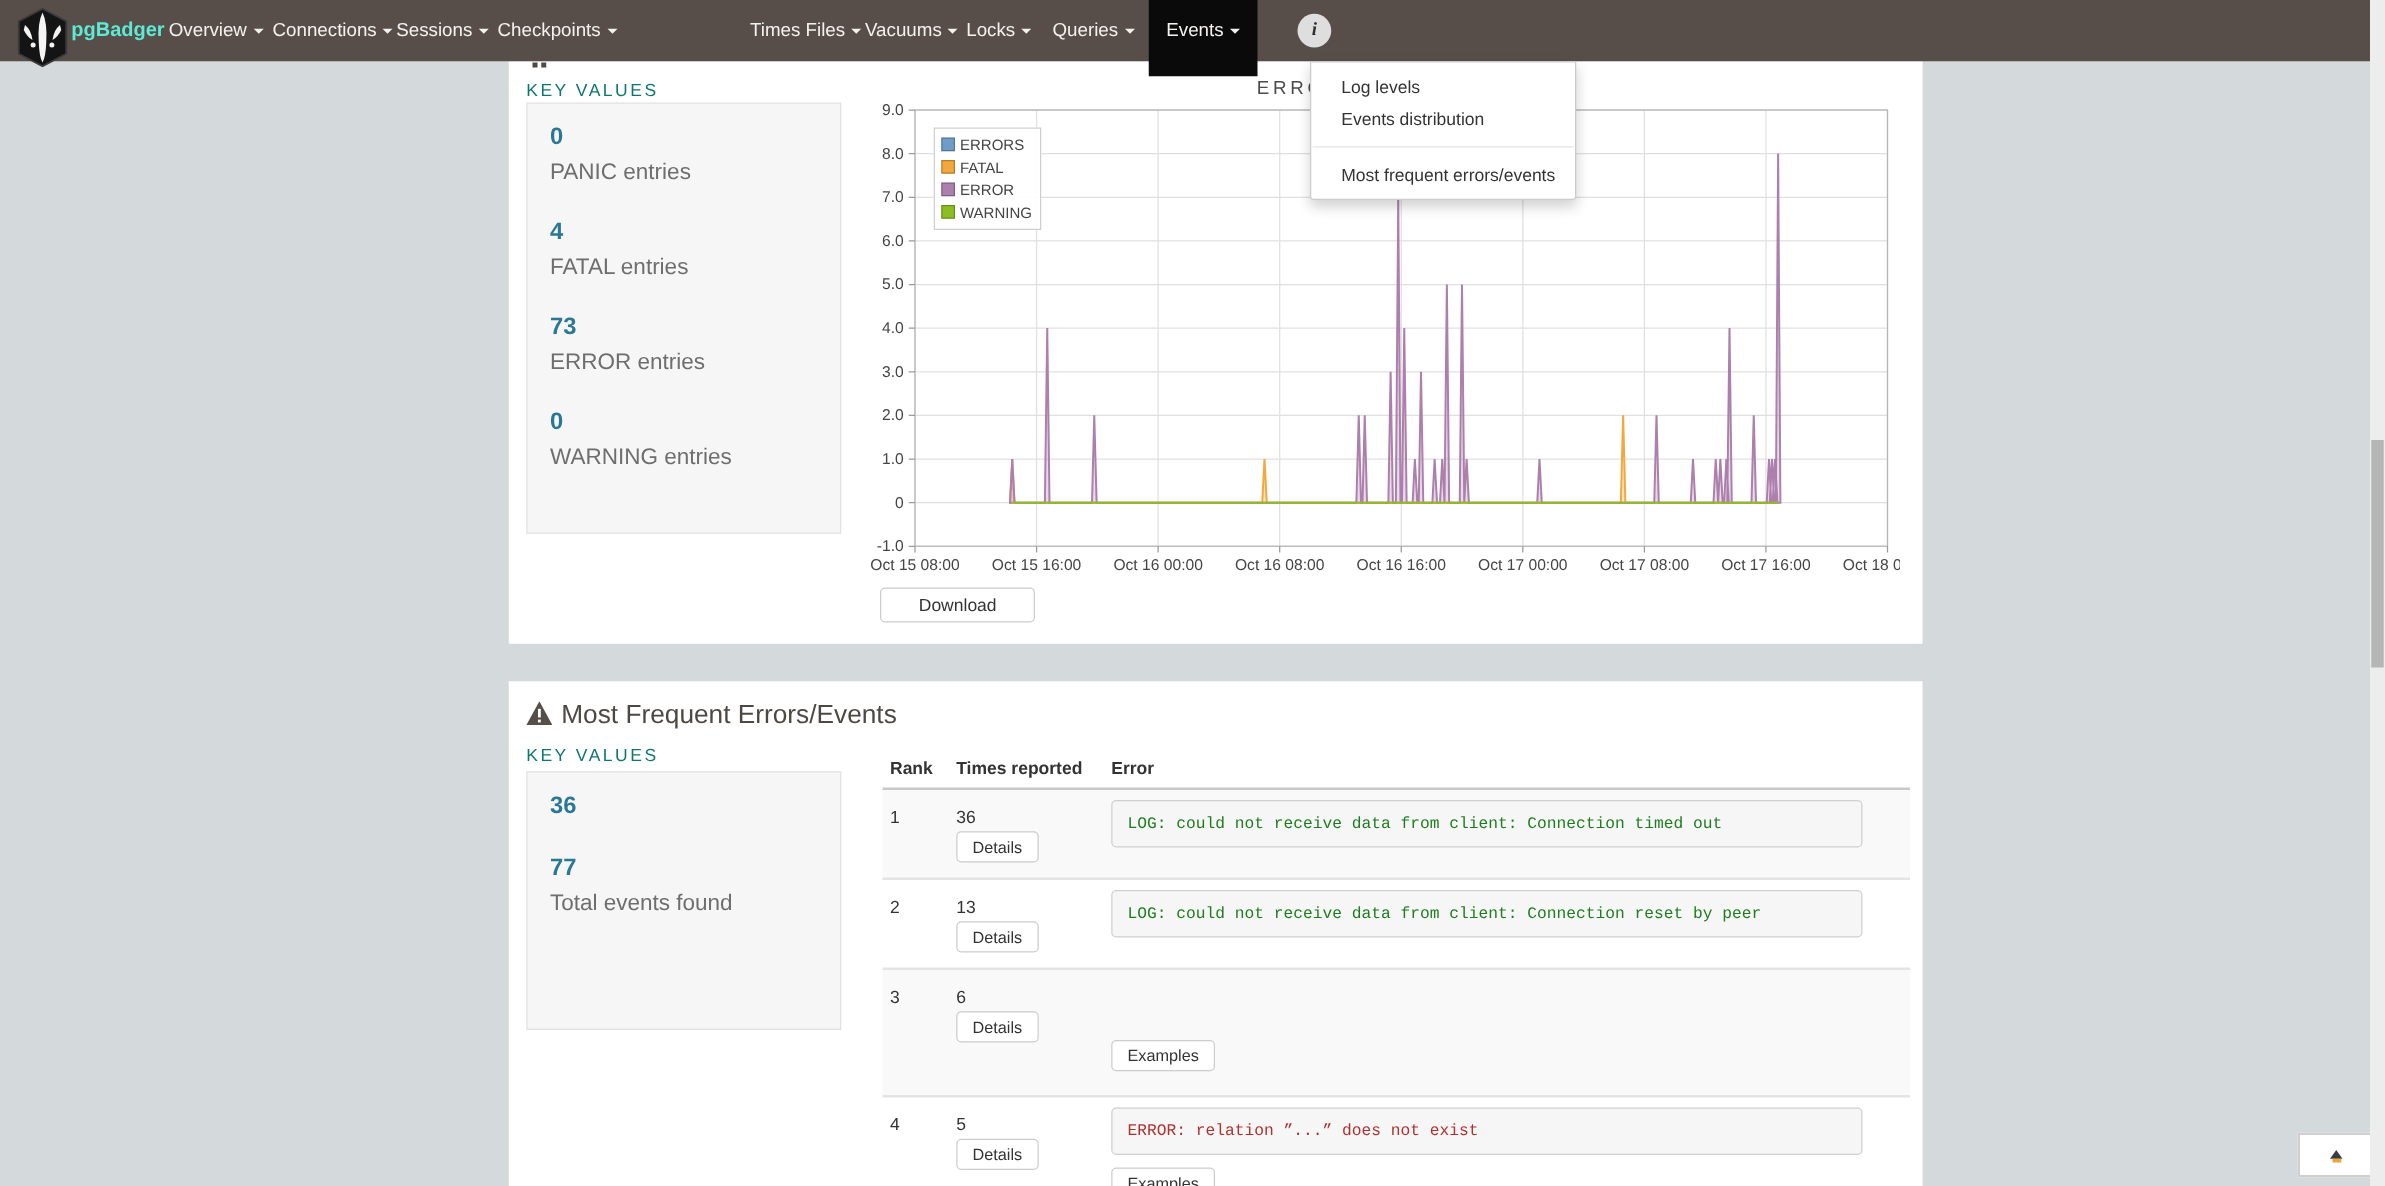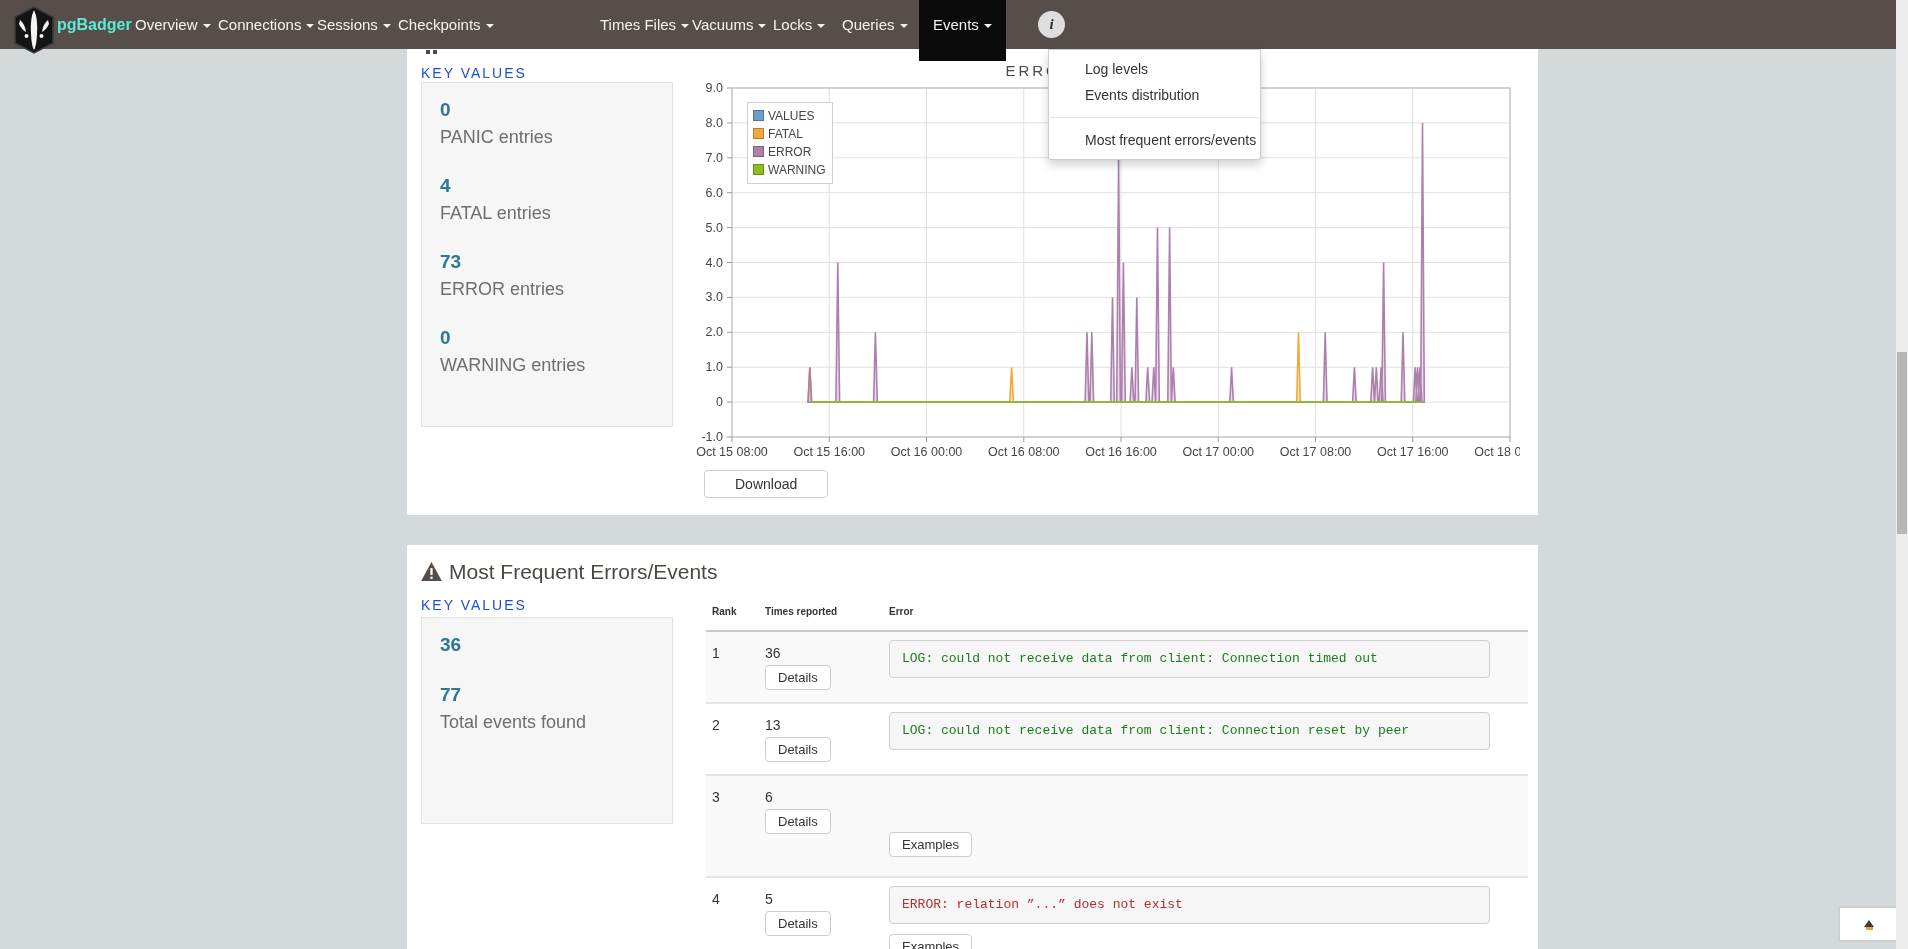--- a/index.html
+++ b/index.html
@@ -15,32 +15,32 @@
      border-left:4px solid transparent; border-right:4px solid transparent; border-top:4px solid #f4f2f0; }
   .nav-item.active { background:#0a0a0a; padding:0 14px; }
   .logo { position:absolute; left:12px; top:6px; z-index:12; }
   .info-btn { position:absolute; left:1038px; top:11px; width:27px; height:27px; border-radius:50%;
      background:#dedede; color:#2e2e2e; text-align:center; line-height:27px; font-size:15px; font-weight:bold;
      font-family:"Liberation Serif",serif; font-style:italic; cursor:pointer; }
 
   
   .dropdown { position:absolute; left:1048px; top:49px; width:213px; background:#fff; border:1px solid #cccccc;
      border-radius:0 0 3px 3px; box-shadow:0 5px 10px rgba(0,0,0,0.18); z-index:11; padding:6px 0; }
-  .dropdown-item { height:26px; line-height:26px; padding-left:36px; font-size:14px; color:#333; cursor:pointer; }
+  .dropdown-item { height:26px; line-height:26px; padding-left:24px; font-size:14px; color:#333; cursor:pointer; }
   .dropdown-divider { height:1px; background:#e5e5e5; margin:9px 1px; }
 
   
   .section { position:absolute; left:407px; width:1131px; background:#ffffff; }
   #section-errors { top:49px; height:466px; }
   #section-frequent { top:545px; height:404px; }
 
   .scroll-fragment { position:absolute; left:426px; top:50px; width:14px; height:5px; z-index:2; }
   .scroll-fragment i { position:absolute; top:0; width:4px; height:4px; background:#4f4a45; }
 
-  .keyvalues-title { font-size:14px; color:#1d4ed8; letter-spacing:2px; }
+  .keyvalues-title { font-size:14px; color:#0f766e; letter-spacing:2px; }
   .key-panel { background:#f6f6f6; border:1px solid #e2e2e2; padding:16px 18px 0 18px; }
   .stat { margin-bottom:28px; }
   .stat-value { font-size:19px; font-weight:bold; color:#2a7895; }
   .stat-label { font-size:18px; color:#6e6e6e; margin-top:7px; line-height:19px; max-width:205px; }
 
   
   .chart-title { position:absolute; left:732px; top:62px; width:778px; text-align:center; font-size:15px;
      color:#4b4b4b; letter-spacing:3px; z-index:1; }
   .legend { position:absolute; left:747px; top:102px; background:rgba(255,255,255,0.92); border:1px solid #cfcfcf;
      padding:4px 6px 4px 5px; z-index:2; }
@@ -53,21 +53,21 @@
   #download-btn { position:absolute; left:704px; top:470px; font-size:14px; padding:5px 30px; }
 
   
   .sec2-heading { position:absolute; left:421px; top:560px; font-size:21px; color:#4d4842; }
   .sec2-heading svg { vertical-align:-2px; margin-right:7px; }
   .sec2-kv-title { position:absolute; left:421px; top:596px; }
   .sec2-panel { position:absolute; left:421px; top:617px; width:252px; height:207px; }
 
   .etable { position:absolute; left:706px; top:606px; width:822px; }
   .etable-header { position:relative; height:26px; border-bottom:2px solid #c9c9c9; }
-  .eth { position:absolute; top:0; font-size:10px; font-weight:bold; color:#333; }
+  .eth { position:absolute; top:0; font-size:14px; font-weight:bold; color:#333; }
   .erow { position:relative; border-bottom:2px solid #e4e4e4; }
   .erow.striped { background:#f9f9f9; }
   .ecell-rank { position:absolute; left:6px; top:13px; font-size:14px; color:#333; }
   .ecell-times { position:absolute; left:59px; top:13px; font-size:14px; color:#333; }
   .details-btn { position:absolute; left:59px; top:33px; }
   .msg-box { position:absolute; left:183px; top:8px; width:601px; height:38px; background:#f6f6f6;
      border:1px solid #cfcfcf; border-radius:4px; line-height:36px; padding-left:12px;
      font-family:"Liberation Mono","DejaVu Sans Mono",monospace; font-size:13px; white-space:nowrap; overflow:hidden; }
   .msg-log { color:#1e7d1e; }
   .msg-error { color:#b03030; }
@@ -172,21 +172,21 @@
     <text x="722.75" y="374" text-anchor="middle" font-size="12.5" fill="#454545" font-family="Liberation Sans, sans-serif">Oct 17 16:00</text>
     <line x1="820" y1="355" x2="820" y2="360" stroke="#9a9a9a"></line>
     <text x="820" y="374" text-anchor="middle" font-size="12.5" fill="#454545" font-family="Liberation Sans, sans-serif">Oct 18 00:00</text>
     <polygon points="119.8,320.1 118.0,320.1 119.8,285.2 121.6,320.1 319.8,320.1 321.6,285.2 323.4,320.1 606.7,320.1 608.5,250.3 610.3,320.1 732.5,320.1" fill="#f3a73c" fill-opacity="0.28" stroke="none"></polygon>
     <polyline points="119.8,320.1 118.0,320.1 119.8,285.2 121.6,320.1 319.8,320.1 321.6,285.2 323.4,320.1 606.7,320.1 608.5,250.3 610.3,320.1 732.5,320.1" fill="none" stroke="#f3a73c" stroke-width="1.6"></polyline>
     <polygon points="119.8,320.1 118.0,320.1 119.8,285.2 121.6,320.1 145.9,320.1 147.8,180.5 149.6,320.1 183.6,320.1 185.4,250.3 187.3,320.1 395.1,320.1 397.0,250.3 398.8,320.1 400.0,320.1 401.8,250.3 403.6,320.1 420.7,320.1 422.5,215.4 424.3,320.1 426.7,320.1 428.6,75.8 430.4,320.1 431.6,320.1 433.4,180.5 435.3,320.1 440.1,320.1 441.9,285.2 443.8,320.1 445.0,320.1 446.8,215.4 448.6,320.1 455.9,320.1 457.7,285.2 459.6,320.1 462.0,320.1 463.8,285.2 465.6,320.1 465.6,320.1 467.5,145.6 469.3,320.1 477.8,320.1 479.6,145.6 481.4,320.1 481.4,320.1 483.3,285.2 485.1,320.1 539.8,320.1 541.6,285.2 543.4,320.1 633.4,320.1 635.2,250.3 637.0,320.1 662.6,320.1 664.4,285.2 666.2,320.1 680.8,320.1 682.6,285.2 684.5,320.1 684.5,320.1 686.3,285.2 688.1,320.1 689.3,320.1 691.1,285.2 693.0,320.1 691.8,320.1 693.6,180.5 695.4,320.1 711.2,320.1 713.0,250.3 714.8,320.1 723.4,320.1 725.2,285.2 727.0,320.1 725.8,320.1 727.6,285.2 729.4,320.1 728.2,320.1 730.0,285.2 731.9,320.1 730.7,320.1 732.5,40.9 734.3,320.1 732.5,320.1" fill="#ad7fad" fill-opacity="0.28" stroke="none"></polygon>
     <polyline points="119.8,320.1 118.0,320.1 119.8,285.2 121.6,320.1 145.9,320.1 147.8,180.5 149.6,320.1 183.6,320.1 185.4,250.3 187.3,320.1 395.1,320.1 397.0,250.3 398.8,320.1 400.0,320.1 401.8,250.3 403.6,320.1 420.7,320.1 422.5,215.4 424.3,320.1 426.7,320.1 428.6,75.8 430.4,320.1 431.6,320.1 433.4,180.5 435.3,320.1 440.1,320.1 441.9,285.2 443.8,320.1 445.0,320.1 446.8,215.4 448.6,320.1 455.9,320.1 457.7,285.2 459.6,320.1 462.0,320.1 463.8,285.2 465.6,320.1 465.6,320.1 467.5,145.6 469.3,320.1 477.8,320.1 479.6,145.6 481.4,320.1 481.4,320.1 483.3,285.2 485.1,320.1 539.8,320.1 541.6,285.2 543.4,320.1 633.4,320.1 635.2,250.3 637.0,320.1 662.6,320.1 664.4,285.2 666.2,320.1 680.8,320.1 682.6,285.2 684.5,320.1 684.5,320.1 686.3,285.2 688.1,320.1 689.3,320.1 691.1,285.2 693.0,320.1 691.8,320.1 693.6,180.5 695.4,320.1 711.2,320.1 713.0,250.3 714.8,320.1 723.4,320.1 725.2,285.2 727.0,320.1 725.8,320.1 727.6,285.2 729.4,320.1 728.2,320.1 730.0,285.2 731.9,320.1 730.7,320.1 732.5,40.9 734.3,320.1 732.5,320.1" fill="none" stroke="#ad7fad" stroke-width="1.6"></polyline>
     <polyline points="119.8,320.1 732.5,320.1" fill="none" stroke="#8cbd22" stroke-width="1.6"></polyline>
   </svg>
 <div class="legend">
-  <div class="legend-row"><span class="legend-swatch" style="background: rgb(110, 157, 201);"></span><span>VALUES</span></div>
+  <div class="legend-row"><span class="legend-swatch" style="background: rgb(110, 157, 201);"></span><span>ERRORS</span></div>
   <div class="legend-row"><span class="legend-swatch" style="background: rgb(243, 167, 60);"></span><span>FATAL</span></div>
   <div class="legend-row"><span class="legend-swatch" style="background: rgb(173, 127, 173);"></span><span>ERROR</span></div>
   <div class="legend-row"><span class="legend-swatch" style="background: rgb(140, 189, 34);"></span><span>WARNING</span></div>
 </div>
 <button class="btn" id="download-btn">Download</button>
 
 <div class="section" id="section-frequent"></div>
 
 <div class="sec2-heading">
   <svg width="21" height="19" viewBox="0 0 24 22">

